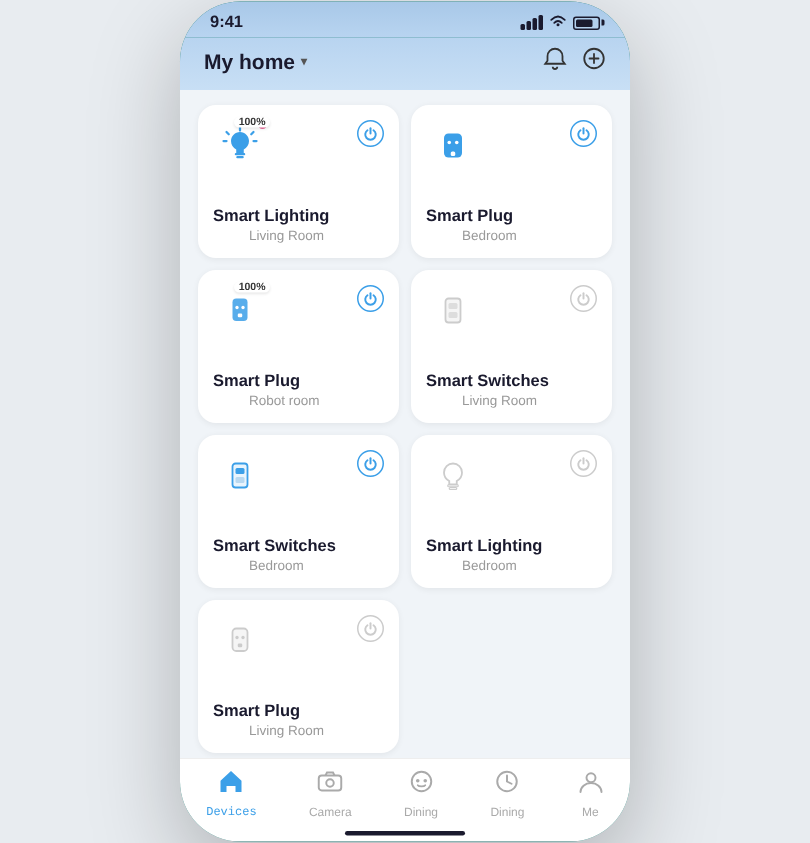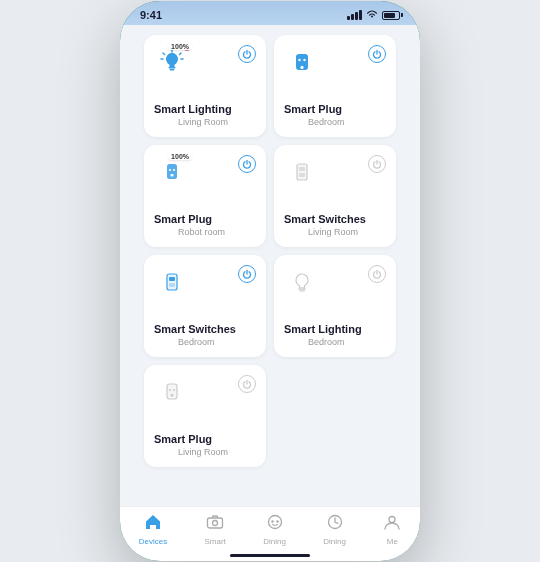--- a/index.html
+++ b/index.html
@@ -105,21 +105,21 @@
       align-items: center;
     }
     .header-icon {
       font-size: 14px;
       color: #333;
     }
     .content {
       flex: 1;
       background: #f0f4f8;
       overflow-y: auto;
-      padding: 10px 24px 10px;
+      padding: 10px 12px 10px;
     }
     .grid {
       display: grid;
       grid-template-columns: 1fr 1fr;
       gap: 8px;
     }
     .card {
       background: #fff;
       border-radius: 12px;
       padding: 10px;
@@ -211,20 +211,21 @@
     }
     .nav-item.active .nav-icon {
       color: #3b9fe8;
     }
     .nav-label {
       font-size: 8px;
       color: #aaa;
     }
     .nav-item.active .nav-label {
       color: #3b9fe8;
+      font-family: Liberation Mono, monospace;
     }
     .home-indicator {
       background: #fff;
       display: flex;
       justify-content: center;
       padding-bottom: 4px;
     }
     .home-bar {
       width: 80px;
       height: 3px;
@@ -257,20 +258,40 @@
           <path d="M3.5 6.2C4.2 5.5 5.1 5 6 5s1.8.5 2.5 1.2" stroke="#1a1a2e" stroke-width="1.2" fill="none" stroke-linecap="round"></path>
           <path d="M1.5 4.2C3 2.8 4.4 2 6 2s3 .8 4.5 2.2" stroke="#1a1a2e" stroke-width="1.2" fill="none" stroke-linecap="round"></path>
         </svg>
       </span>
       <div class="battery-icon">
         <div class="battery-fill"></div>
       </div>
     </div>
   </div>
 
+  <div class="header">
+    <div class="header-title">
+      <span>My home</span>
+      <span class="dropdown-arrow">▾</span>
+    </div>
+    <div class="header-actions">
+      <span class="header-icon">
+        <svg width="16" height="16" viewBox="0 0 16 16" fill="none">
+          <path d="M8 1.5a5 5 0 0 1 5 5v3l1.5 2h-13L3 9.5v-3a5 5 0 0 1 5-5z" stroke="#333" stroke-width="1.2"></path>
+          <path d="M6.5 13.5a1.5 1.5 0 0 0 3 0" stroke="#333" stroke-width="1.2" fill="none"></path>
+        </svg>
+      </span>
+      <span class="header-icon">
+        <svg width="16" height="16" viewBox="0 0 16 16" fill="none">
+          <circle cx="8" cy="8" r="6.5" stroke="#333" stroke-width="1.2"></circle>
+          <path d="M8 5v6M5 8h6" stroke="#333" stroke-width="1.2" stroke-linecap="round"></path>
+        </svg>
+      </span>
+    </div>
+  </div>
 
   <div class="content">
     <div class="grid">
 
       <div class="card">
         <div class="card-top">
           <div class="device-icon-wrap">
             <svg class="svg-icon" viewBox="0 0 28 28" fill="none">
               <path d="M14 4C10.7 4 8 6.7 8 10c0 2.5 1.4 4.6 3.5 5.7V18h5v-2.3C18.6 14.6 20 12.5 20 10c0-3.3-2.7-6-6-6z" fill="#3b9fe8"></path>
               <rect x="10.5" y="18" width="7" height="1.5" rx="0.75" fill="#3b9fe8"></rect>
@@ -432,21 +453,21 @@
       <span class="nav-label">Devices</span>
     </div>
     <div class="nav-item">
       <span class="nav-icon">
         <svg width="18" height="18" viewBox="0 0 18 18" fill="none">
           <rect x="1.5" y="5" width="15" height="10" rx="2" stroke="#aaa" stroke-width="1.3"></rect>
           <circle cx="9" cy="10" r="2.5" stroke="#aaa" stroke-width="1.3"></circle>
           <path d="M6 5l1-2h4l1 2" stroke="#aaa" stroke-width="1.3" fill="none"></path>
         </svg>
       </span>
-      <span class="nav-label">Smart</span>
+      <span class="nav-label">Camera</span>
     </div>
     <div class="nav-item">
       <span class="nav-icon">
         <svg width="18" height="18" viewBox="0 0 18 18" fill="none">
           <circle cx="9" cy="9" r="6.5" stroke="#aaa" stroke-width="1.3"></circle>
           <circle cx="6.5" cy="8.5" r="1.2" fill="#aaa"></circle>
           <circle cx="11.5" cy="8.5" r="1.2" fill="#aaa"></circle>
           <path d="M6.5 11.5C7.2 12.5 10.8 12.5 11.5 11.5" stroke="#aaa" stroke-width="1.2" stroke-linecap="round" fill="none"></path>
         </svg>
       </span>

